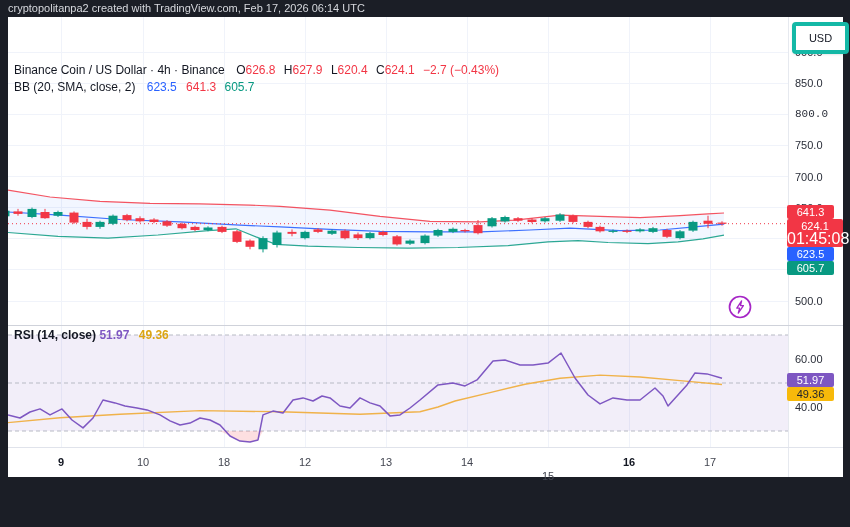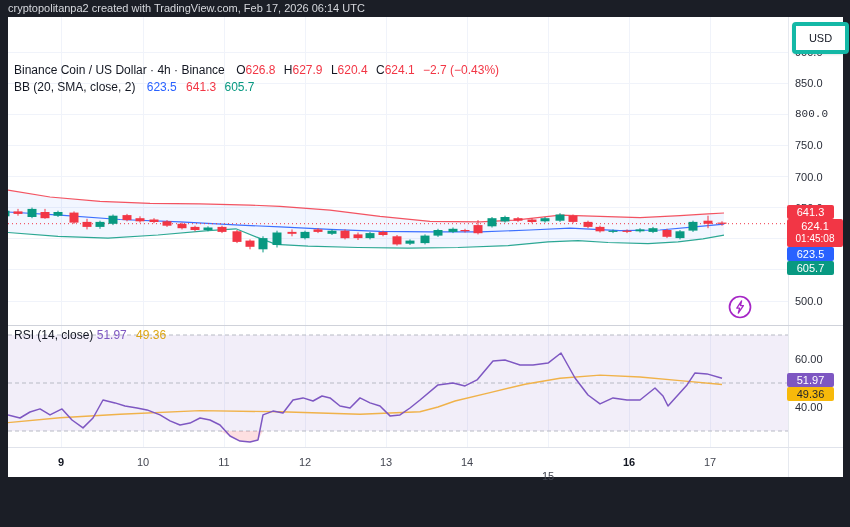--- a/index.html
+++ b/index.html
@@ -14,33 +14,33 @@
   .axis-sep{position:absolute;left:0;top:430px;width:835px;height:1px;background:#e0e3eb;z-index:4;}
   .scale-sep{position:absolute;left:780px;top:0;width:1px;height:460px;background:#e6e9ef;z-index:3;}
   
   .legend{position:absolute;left:6px;top:5px;font-size:12px;color:#131722;z-index:6;white-space:nowrap;margin-top:40px;}
   .legend .row{height:17px;line-height:17px;}
   .legend .t{margin-right:8px;}
   .lab{color:#131722;}
   .v-red{color:#f23645;margin-right:5px;}
   .v-blue{color:#2962ff;margin-right:6px;}
   .v-teal{color:#089981;margin-right:6px;}
-  .rsi-legend{position:absolute;left:6px;top:311px;font-size:12px;color:#131722;z-index:6;white-space:nowrap;}
+  .rsi-legend{position:absolute;left:6px;top:311px;font-size:12px;color:#131722;z-index:6;white-space:nowrap;font-weight:bold;}
   .v-purple{color:#7e57c2;margin-right:6px;}
   .v-yellow{color:#dca512;margin-right:6px;}
   
   .ptick{position:absolute;left:787px;transform:translateY(-50%);font-size:11px;color:#2a2e39;z-index:2;}
   .usd-btn{position:absolute;left:784px;top:5px;width:49px;height:24px;background:#fff;border:4px solid #14b8a6;
            border-radius:4px;box-shadow:0 1px 2px rgba(60,64,74,.12);font-size:11px;color:#131722;
            display:flex;align-items:center;justify-content:center;z-index:7;}
   .badge{position:absolute;left:779px;width:47px;height:14px;line-height:14px;font-size:11px;color:#fff;
          text-align:center;border-radius:2px;z-index:6;}
   .b-cur{width:56px;height:28px;line-height:normal;padding-top:1px;box-sizing:border-box;}
   .b-cur .p{font-size:11px;line-height:13px;}
-  .b-cur .cd{font-size:10px;line-height:12px;}
+  .b-cur .cd{font-size:16px;line-height:12px;}
   
   .time-axis{position:absolute;left:0;top:431px;width:780px;height:29px;z-index:2;}
   .tlabel{position:absolute;top:8px;transform:translateX(-50%);font-size:11px;color:#434651;}
   .tlabel.bold{font-weight:700;color:#131722;}
   
   .boost{position:absolute;left:719px;top:277px;width:26px;height:26px;z-index:6;cursor:pointer;}
   
   .footer{position:absolute;left:0;top:477px;width:850px;height:50px;background:#1b1e26;}
   .brand{position:absolute;left:11px;top:16px;display:flex;align-items:center;gap:8px;}
   .brand-text{color:#dde0e6;font-size:17px;font-weight:700;letter-spacing:.2px;}
@@ -241,21 +241,21 @@
       <div class="cd">01:45:08</div>
     </div>
     <div class="badge" style="top: 230px; background: rgb(41, 98, 255);">623.5</div>
     <div class="badge" style="top: 244px; background: rgb(8, 153, 129);">605.7</div>
     <div class="badge" style="top: 356px; background: rgb(126, 87, 194);">51.97</div>
     <div class="badge" style="top: 370px; background: rgb(247, 185, 10); color: rgb(30, 34, 45);">49.36</div>
 
     <div class="time-axis">
         <span class="tlabel bold" style="left: 53px;">9</span>
         <span class="tlabel" style="left: 135px;">10</span>
-        <span class="tlabel" style="left: 216px;">11</span>
+        <span class="tlabel" style="left: 216px;">18</span>
         <span class="tlabel" style="left: 297px;">12</span>
         <span class="tlabel" style="left: 378px;">13</span>
         <span class="tlabel" style="left: 459px;">14</span>
         <span class="tlabel" style="left: 540px; margin-top: 14px;">15</span>
         <span class="tlabel bold" style="left: 621px;">16</span>
         <span class="tlabel" style="left: 702px;">17</span>
       </div>
 
     <svg class="boost" viewBox="0 0 26 26">
       <circle cx="13" cy="13" r="10.5" fill="#ffffff" stroke="#a626c6" stroke-width="1.7"></circle>

